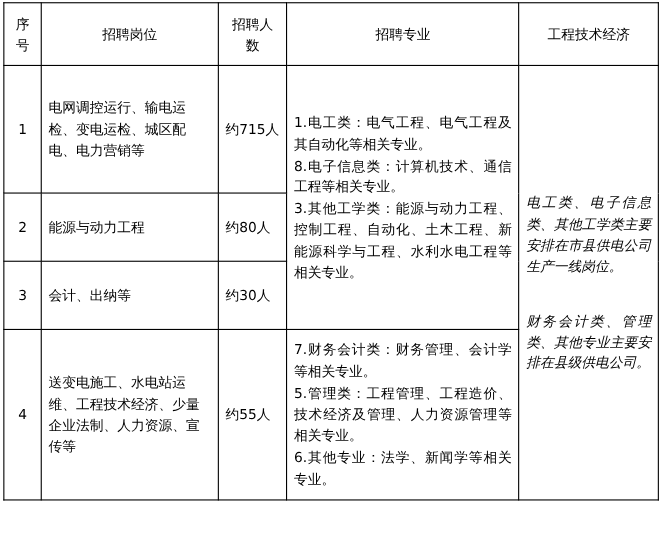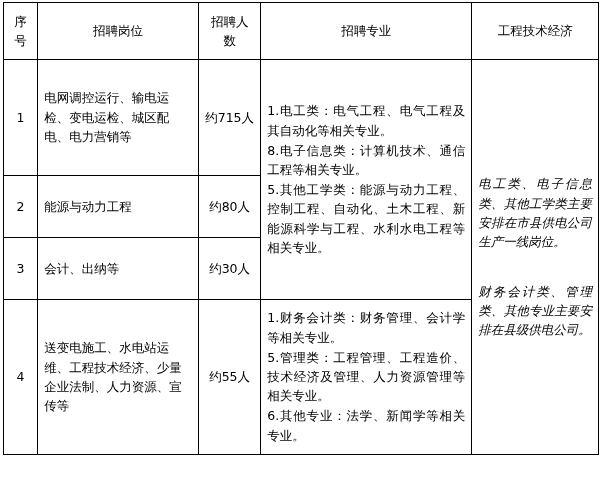--- a/index.html
+++ b/index.html
@@ -40,21 +40,21 @@
   .col-major { width: 210px; }
   .col-place { width: 126px; }
 
   thead td {
     text-align: center;
     height: 48px;
   }
   .center { text-align: center; }
 
   .cell-post  { }
-  .cell-num   { text-align: center; }
+  .cell-num   { }
   .cell-major { text-align: justify; vertical-align: top; padding-top: 6px; }
   .cell-place { text-align: justify; vertical-align: top; padding-top: 6px; }
 
   .major-line { margin: 0 0 0.5px 0; }
   .place-para { margin: 0 0 0 0; font-style: italic; }
   .place-para + .place-para { margin-top: 30px; }
 
   .row-h1 { height: 116px; }
   .row-h2 { height: 62px; }
   .row-h3 { height: 62px; }
@@ -82,21 +82,21 @@
       </tr>
     </thead>
     <tbody>
       <tr class="row-h1">
         <td class="center">1</td>
         <td class="cell-post">电网调控运行、输电运检、变电运检、城区配电、电力营销等</td>
         <td class="cell-num">约715人</td>
         <td class="cell-major" rowspan="3">
           <div class="major-line">1.电工类：电气工程、电气工程及其自动化等相关专业。</div>
           <div class="major-line">8.电子信息类：计算机技术、通信工程等相关专业。</div>
-          <div class="major-line">5.其他工学类：能源与动力工程、控制工程、自动化、土木工程、新能源科学与工程、水利水电工程等相关专业。</div>
+          <div class="major-line">3.其他工学类：能源与动力工程、控制工程、自动化、土木工程、新能源科学与工程、水利水电工程等相关专业。</div>
         </td>
         <td class="cell-place" rowspan="4">
           <div class="place-para">电工类、电子信息类、其他工学类主要安排在市县供电公司生产一线岗位。</div>
           <div class="place-para">财务会计类、管理类、其他专业主要安排在县级供电公司。</div>
         </td>
       </tr>
       <tr class="row-h2">
         <td class="center">2</td>
         <td class="cell-post">能源与动力工程</td>
         <td class="cell-num">约80人</td>
@@ -104,20 +104,20 @@
       <tr class="row-h3">
         <td class="center">3</td>
         <td class="cell-post">会计、出纳等</td>
         <td class="cell-num">约30人</td>
       </tr>
       <tr class="row-h4">
         <td class="center">4</td>
         <td class="cell-post">送变电施工、水电站运维、工程技术经济、少量企业法制、人力资源、宣传等</td>
         <td class="cell-num">约55人</td>
         <td class="cell-major">
-          <div class="major-line">1.财务会计类：财务管理、会计学等相关专业。</div>
+          <div class="major-line">7.财务会计类：财务管理、会计学等相关专业。</div>
           <div class="major-line">5.管理类：工程管理、工程造价、技术经济及管理、人力资源管理等相关专业。</div>
           <div class="major-line">6.其他专业：法学、新闻学等相关专业。</div>
         </td>
       </tr>
     </tbody>
   </table>
 </div>
 
 </body></html>

